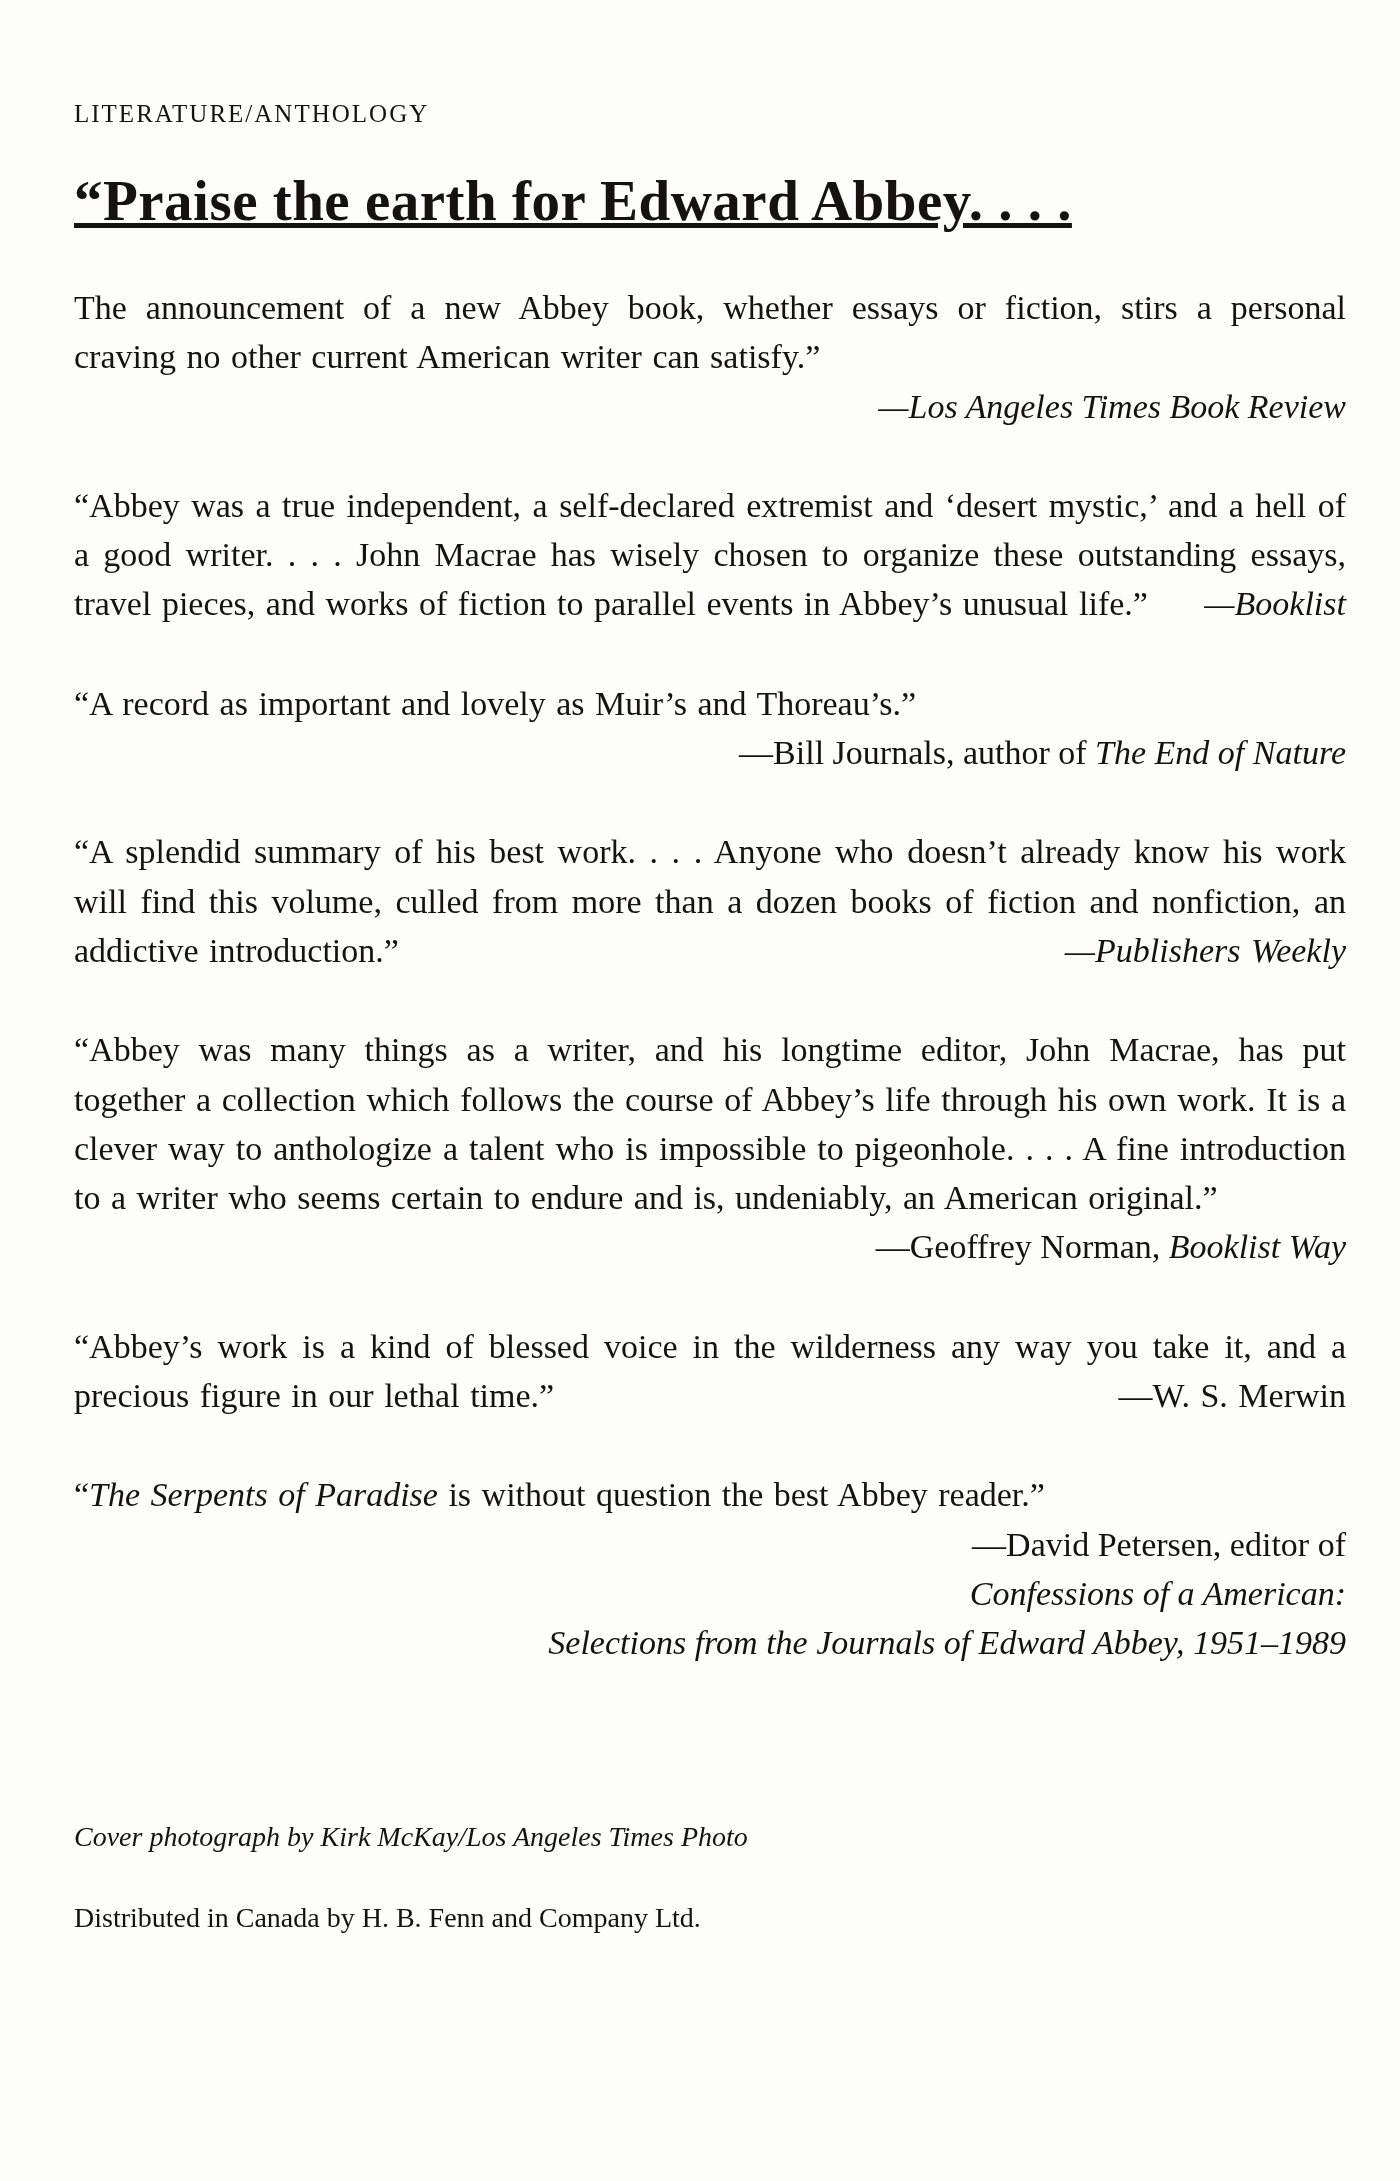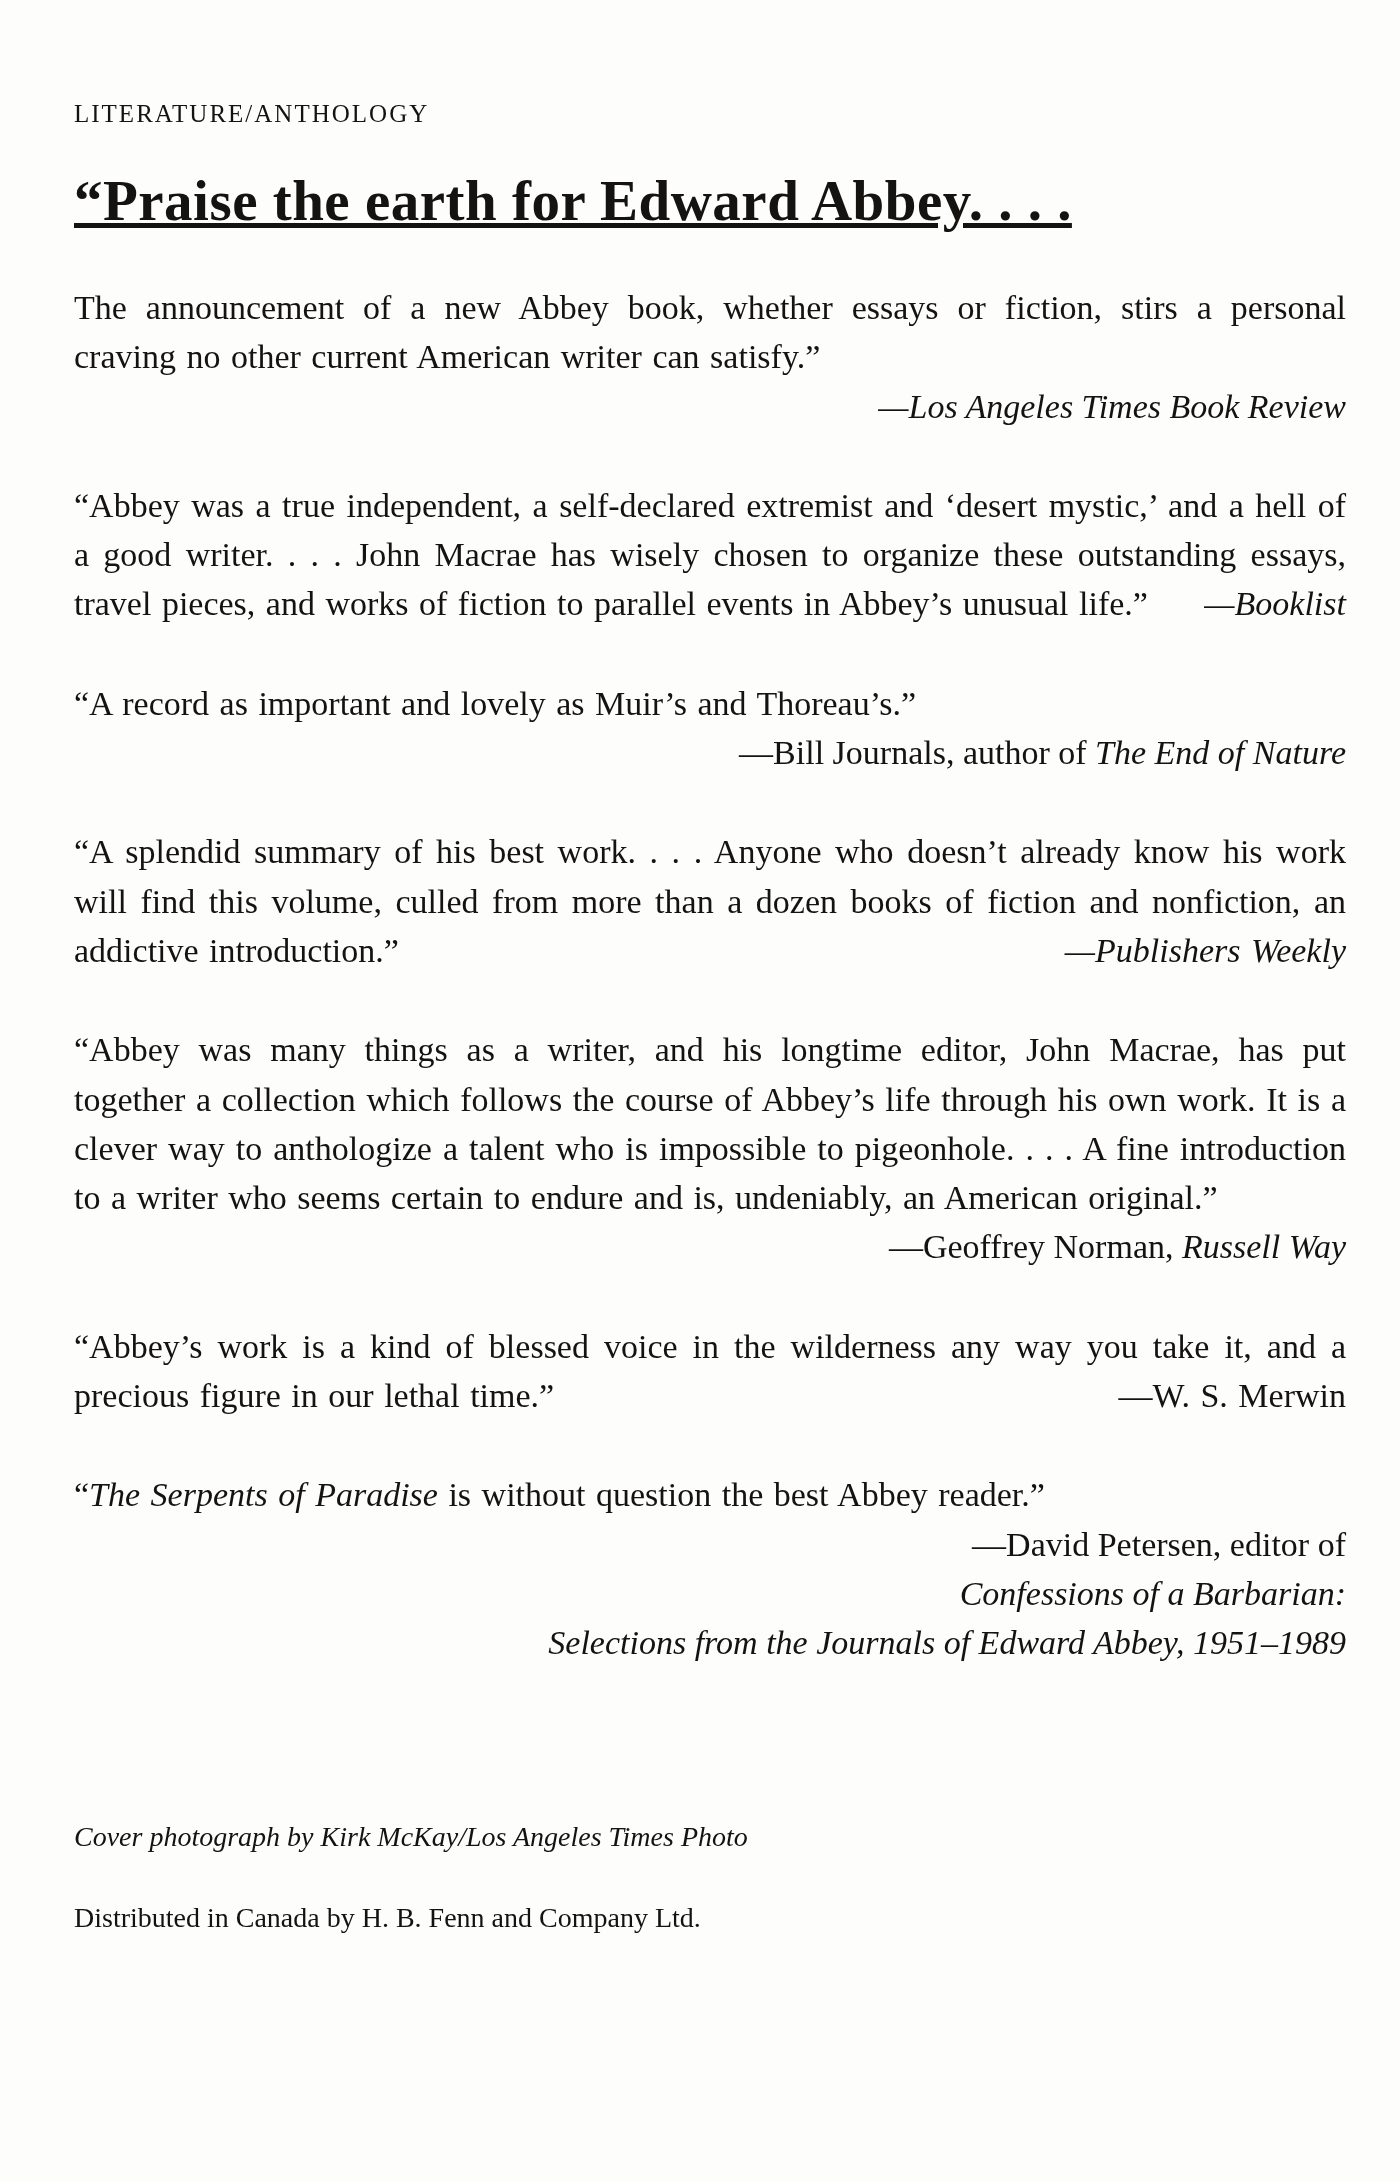--- a/index.html
+++ b/index.html
@@ -88,31 +88,31 @@
   <p class="quote-body">“A record as important and lovely as Muir’s and Thoreau’s.”</p>
   <p class="attr-line"><span>—Bill Journals, author of </span><span class="it">The End of Nature</span></p>
 </section>
 
 <section class="quote">
   <p class="quote-body"><span>“A splendid summary of his best work. . . . Anyone who doesn’t already know his work will find this volume, culled from more than a dozen books of fiction and nonfiction, an addictive introduction.”</span><span class="attr-inline it">—Publishers Weekly</span></p>
 </section>
 
 <section class="quote">
   <p class="quote-body">“Abbey was many things as a writer, and his longtime editor, John Macrae, has put together a collection which follows the course of Abbey’s life through his own work. It is a clever way to anthologize a talent who is impossible to pigeonhole. . . . A fine introduction to a writer who seems certain to endure and is, undeniably, an American original.”</p>
-  <p class="attr-line"><span>—Geoffrey Norman, </span><span class="it">Russell Way</span></p>
+  <p class="attr-line"><span>—Geoffrey Norman, </span><span class="it">Booklist Way</span></p>
 </section>
 
 <section class="quote">
   <p class="quote-body"><span>“Abbey’s work is a kind of blessed voice in the wilderness any way you take it, and a precious figure in our lethal time.”</span><span class="attr-inline">—W. S. Merwin</span></p>
 </section>
 
 <section class="quote">
   <p class="quote-body"><span>“</span><span class="it">The Serpents of Paradise</span><span> is without question the best Abbey reader.”</span></p>
   <p class="attr-line">—David Petersen, editor of</p>
-  <p class="attr-line it">Confessions of a Barbarian:</p>
+  <p class="attr-line it">Confessions of a American:</p>
   <p class="attr-line it">Selections from the Journals of Edward Abbey, 1951–1989</p>
 </section>
 
 <div class="credits">
   <p class="credit-line">Cover photograph by Kirk McKay/Los Angeles Times Photo</p>
 </div>
 
 <div class="footer">
   <p class="distribution">Distributed in Canada by H. B. Fenn and Company Ltd.</p>
 </div>

